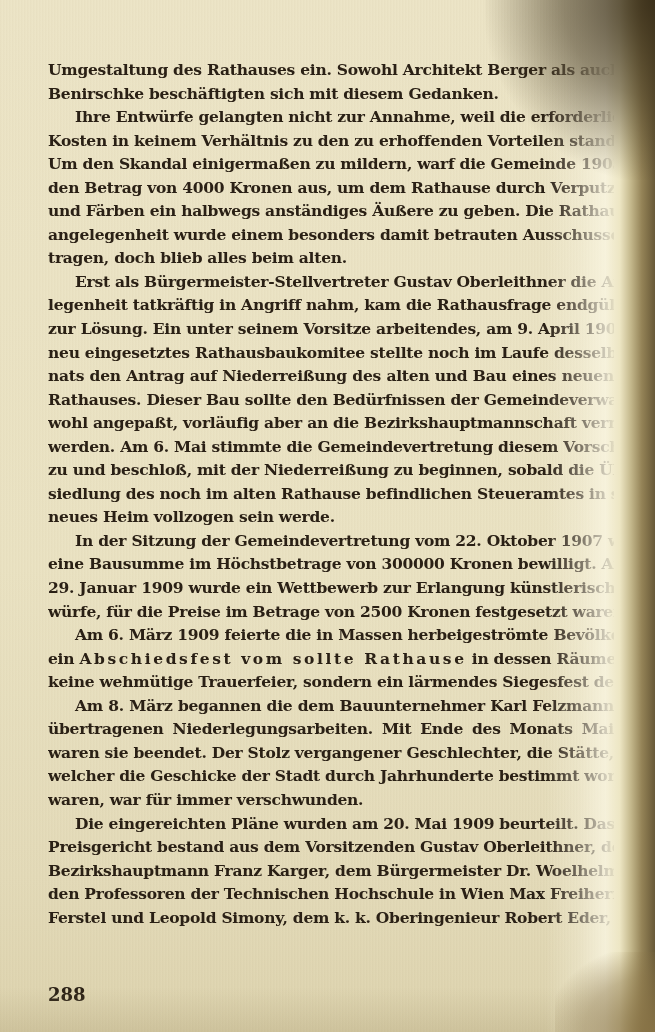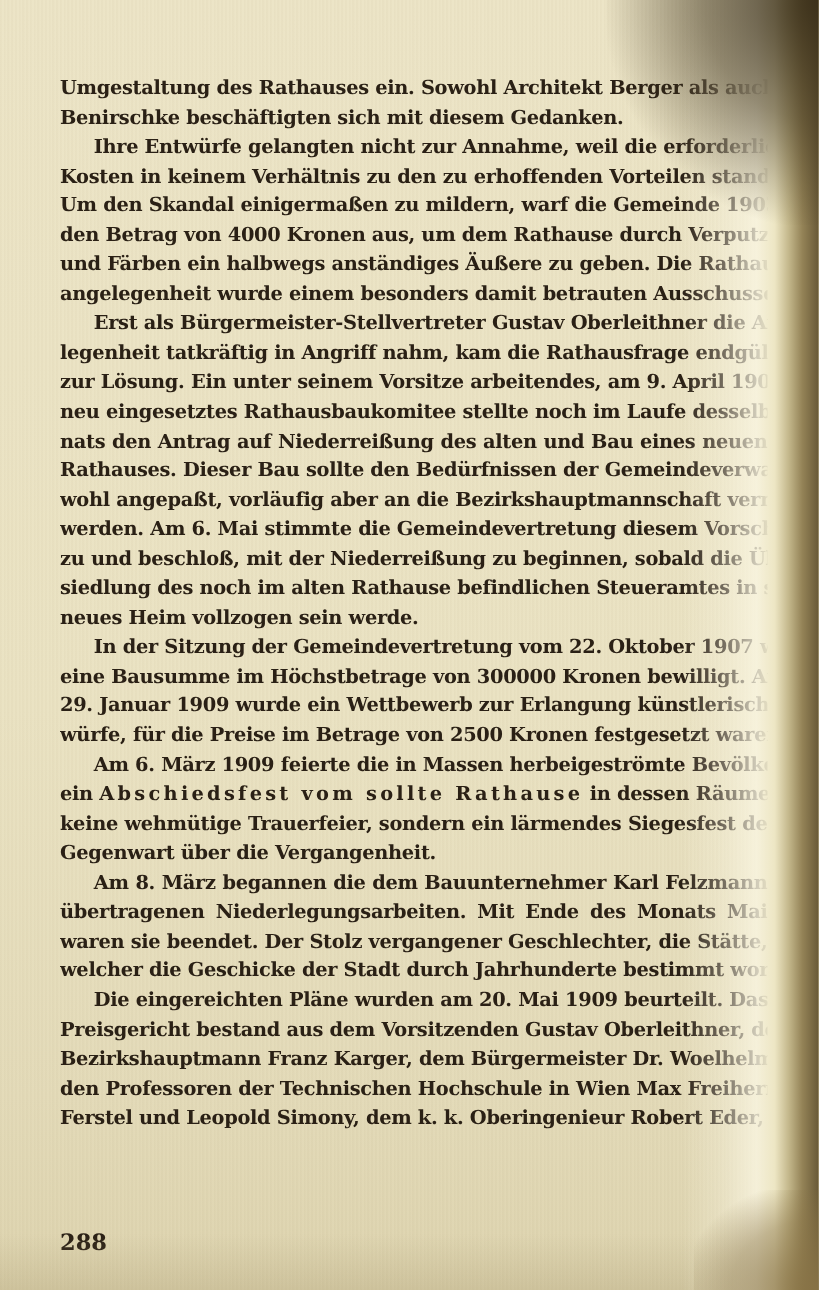--- a/index.html
+++ b/index.html
@@ -120,20 +120,21 @@
         <div class="line"><span>Umgestaltung des Rathauses ein. Sowohl Architekt Berger als auch</span></div>
         <div class="line endline"><span>Benirschke beschäftigten sich mit diesem Gedanken.</span></div>
       </div>
       <div class="para">
         <div class="line indent"><span>Ihre Entwürfe gelangten nicht zur Annahme, weil die erforderlichen</span></div>
         <div class="line"><span>Kosten in keinem Verhältnis zu den zu erhoffenden Vorteilen standen.</span></div>
         <div class="line"><span>Um den Skandal einigermaßen zu mildern, warf die Gemeinde 1903</span></div>
         <div class="line"><span>den Betrag von 4000 Kronen aus, um dem Rathause durch Verputzen</span></div>
         <div class="line"><span>und Färben ein halbwegs anständiges Äußere zu geben. Die Rathaus-</span></div>
         <div class="line"><span>angelegenheit wurde einem besonders damit betrauten Ausschusse über-</span></div>
+        <div class="line endline"><span>tragen, doch blieb alles beim alten.</span></div>
       </div>
       <div class="para">
         <div class="line indent"><span>Erst als Bürgermeister-Stellvertreter Gustav Oberleithner die Ange-</span></div>
         <div class="line"><span>legenheit tatkräftig in Angriff nahm, kam die Rathausfrage endgültig</span></div>
         <div class="line"><span>zur Lösung. Ein unter seinem Vorsitze arbeitendes, am 9. April 1907</span></div>
         <div class="line"><span>neu eingesetztes Rathausbaukomitee stellte noch im Laufe desselben Mo-</span></div>
         <div class="line"><span>nats den Antrag auf Niederreißung des alten und Bau eines neuen</span></div>
         <div class="line"><span>Rathauses. Dieser Bau sollte den Bedürfnissen der Gemeindeverwaltung</span></div>
         <div class="line"><span>wohl angepaßt, vorläufig aber an die Bezirkshauptmannschaft vermietet</span></div>
         <div class="line"><span>werden. Am 6. Mai stimmte die Gemeindevertretung diesem Vorschlage</span></div>
@@ -144,27 +145,27 @@
       <div class="para">
         <div class="line indent"><span>In der Sitzung der Gemeindevertretung vom 22. Oktober 1907 wurde</span></div>
         <div class="line"><span>eine Bausumme im Höchstbetrage von 300000 Kronen bewilligt. Am</span></div>
         <div class="line"><span>29. Januar 1909 wurde ein Wettbewerb zur Erlangung künstlerischer Ent-</span></div>
         <div class="line"><span>würfe, für die Preise im Betrage von 2500 Kronen festgesetzt waren, aus-</span></div>
       </div>
       <div class="para">
         <div class="line indent"><span>Am 6. März 1909 feierte die in Massen herbeigeströmte Bevölkerung</span></div>
         <div class="line"><span>ein </span><span class="sperr">Abschiedsfest vom sollte Rathause</span><span> in dessen Räumen. Es war</span></div>
         <div class="line"><span>keine wehmütige Trauerfeier, sondern ein lärmendes Siegesfest der</span></div>
-        <div class="line endline"><span>Gegenwart über die Vergangenheit.</span></div>
       </div>
       <div class="para">
         <div class="line indent"><span>Am 8. März begannen die dem Bauunternehmer Karl Felzmann</span></div>
         <div class="line"><span>übertragenen Niederlegungsarbeiten. Mit Ende des Monats Mai</span></div>
         <div class="line"><span>waren sie beendet. Der Stolz vergangener Geschlechter, die Stätte, an</span></div>
         <div class="line"><span>welcher die Geschicke der Stadt durch Jahrhunderte bestimmt worden</span></div>
+        <div class="line endline"><span>waren, war für immer verschwunden.</span></div>
       </div>
       <div class="para">
         <div class="line indent"><span>Die eingereichten Pläne wurden am 20. Mai 1909 beurteilt. Das</span></div>
         <div class="line"><span>Preisgericht bestand aus dem Vorsitzenden Gustav Oberleithner, dem</span></div>
         <div class="line"><span>Bezirkshauptmann Franz Karger, dem Bürgermeister Dr. Woelhelm,</span></div>
         <div class="line"><span>den Professoren der Technischen Hochschule in Wien Max Freiherrn von</span></div>
         <div class="line"><span>Ferstel und Leopold Simony, dem k. k. Oberingenieur Robert Eder, dem</span></div>
       </div>
     </div>
   <div class="page-number">288</div>

